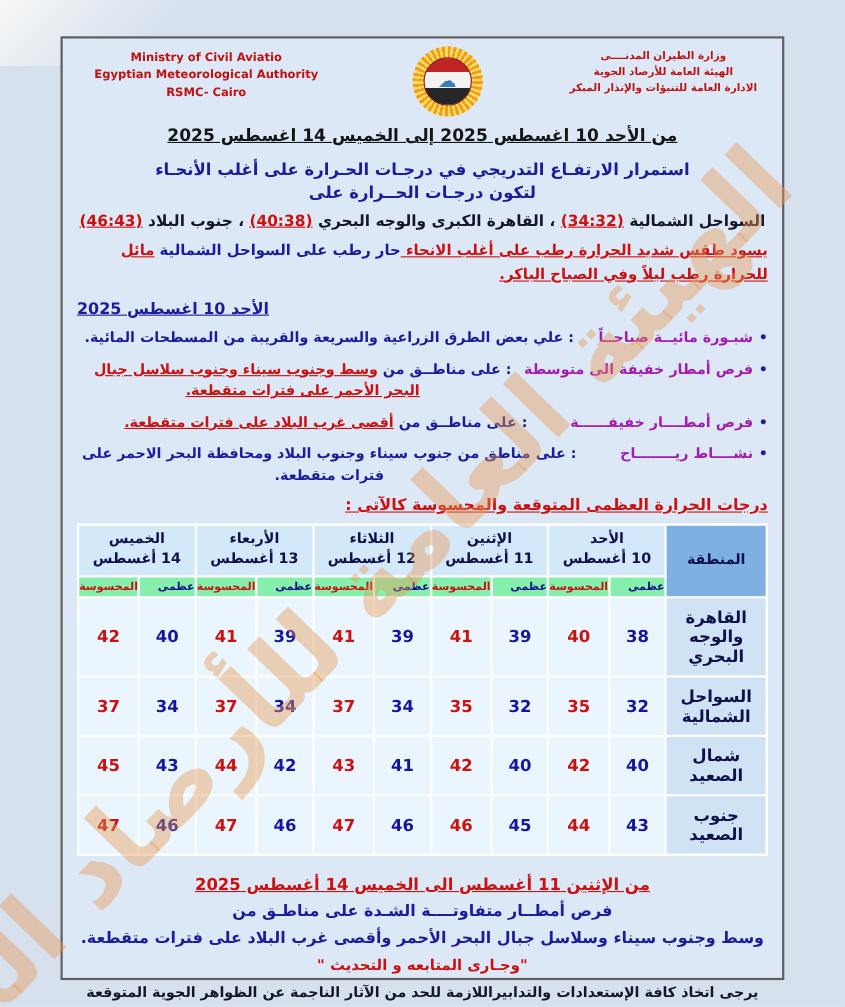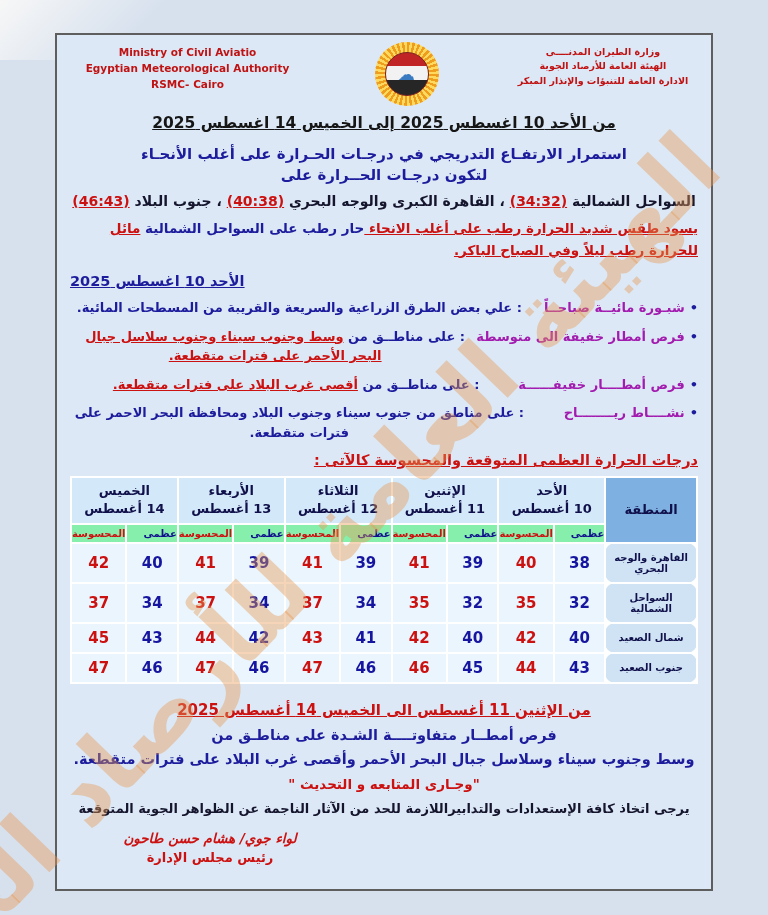--- a/index.html
+++ b/index.html
@@ -45,21 +45,21 @@
   .bullet-desc { flex:1; text-align:center; padding-left:4px; }
   
   .table-heading { color:#cc1111; font-size:14.5px; font-weight:bold; text-decoration:underline; text-align:right; margin-top:10px; }
   table { width:100%; border-collapse:collapse; margin-top:8px; direction:rtl; background:#fff; border:1px solid #8b9bb0; }
   th, td { border:2px solid #fff; text-align:center; font-weight:bold; }
   .cell-region-header { background:#7fb0e2; color:#10104a; font-size:13px; width:17%; }
   .cell-day { background:#d3e8f8; color:#10104a; font-size:13px; line-height:1.4; padding:4px 0; }
   .cell-sub { background:#86efac; font-size:10px; padding:3px 0; }
   .cell-sub.max { color:#10108c;padding-left:16px; }
   .cell-sub.felt { color:#cc1111; }
-  .cell-region { background:#cfe3f5; color:#10104a; font-size:10px; padding:8px 2px;border-radius:10px; }
+  .cell-region { background:#cfe3f5; color:#10104a; font-size:15px; padding:8px 2px; }
   .cell-val { background:#eaf5fd; font-size:15px; padding:5px 0; }
   .cell-val.max { color:#1515a0; }
   .cell-val.felt { color:#cc1111; }
   
   .outlook-heading { color:#cc1111; text-align:center; font-size:15px; font-weight:bold; text-decoration:underline; margin-top:17px; }
   .outlook-line { color:#1c1c9c; text-align:center; font-size:14.5px; font-weight:bold; margin-top:8px; }
   .outlook-note { color:#cc1111; text-align:center; font-size:13.5px; font-weight:bold; margin-top:9px; }
   .advice-line { color:#15152e; text-align:center; font-size:13px; font-weight:bold; margin-top:9px; }
   .signature { width:230px; margin:14px auto 0 25px; margin-right:auto; text-align:center; }
   .signature-name { color:#cc1111; font-size:13.5px; font-weight:bold; font-style:italic; }

